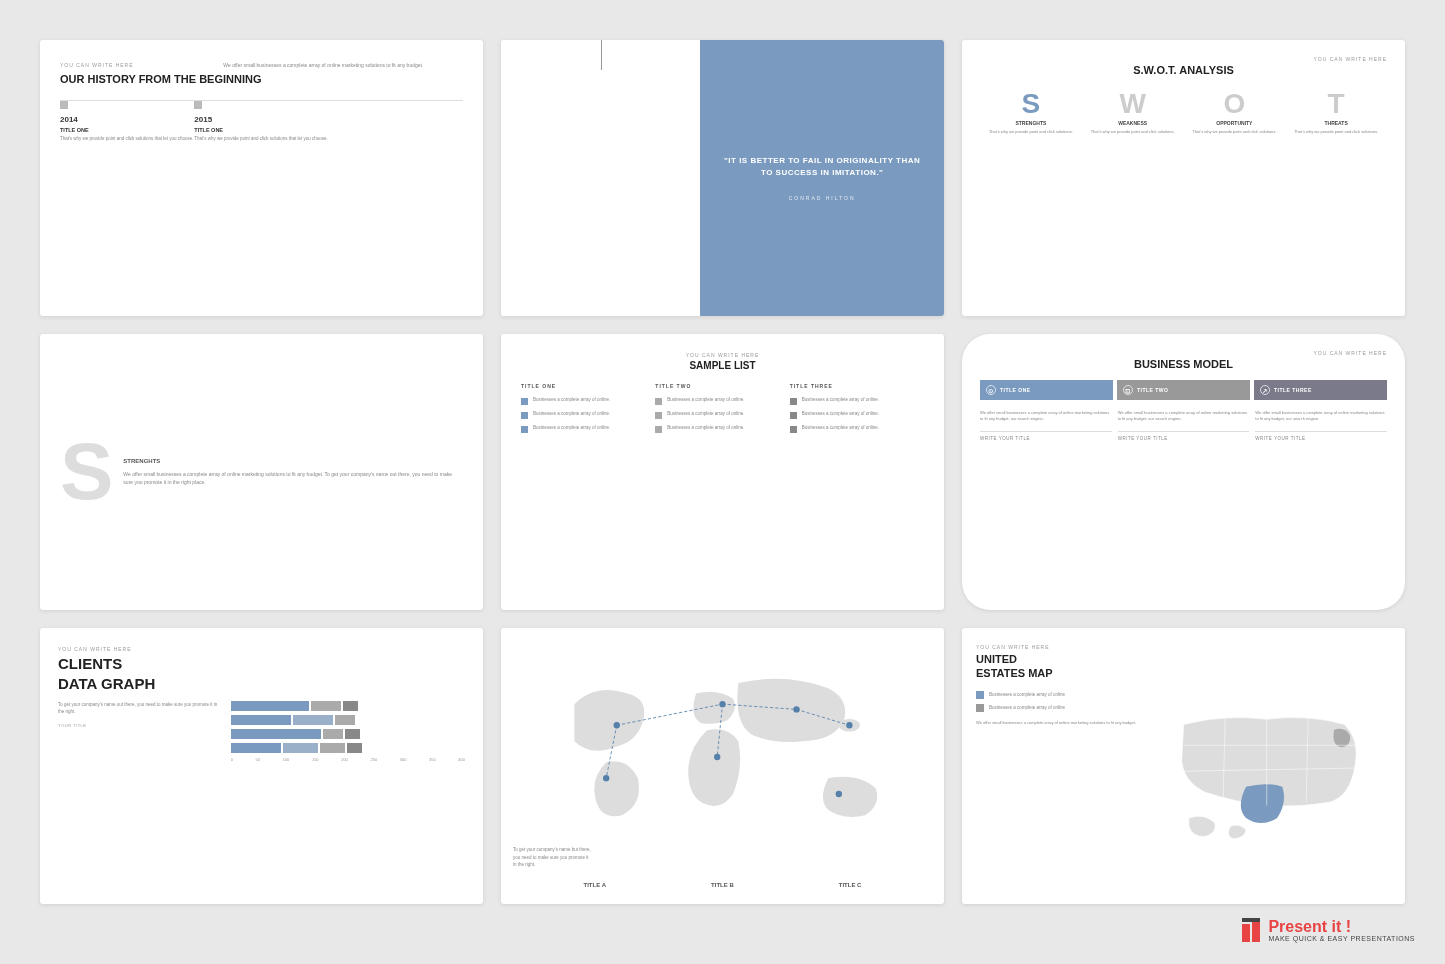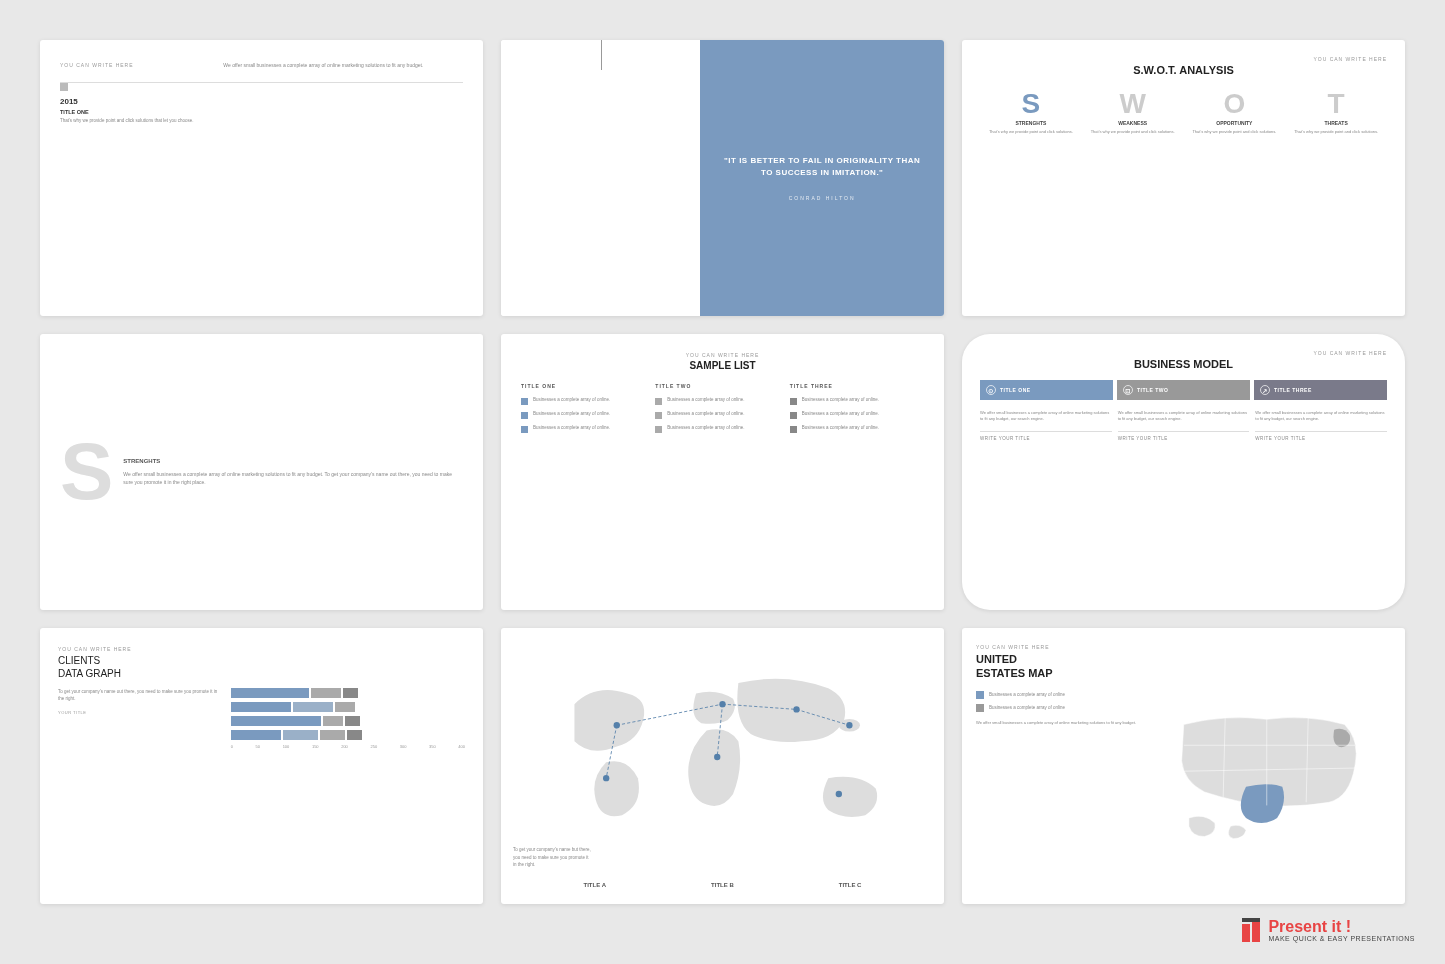--- a/index.html
+++ b/index.html
@@ -353,22 +353,22 @@
       padding: 18px 18px;
     }
     .slide-7 .meta-label {
       font-size: 5px;
       color: #999;
       text-transform: uppercase;
       letter-spacing: 1px;
       margin-bottom: 2px;
     }
     .slide-7 .main-title {
-      font-size: 10px;
-      font-weight: 400;
+      font-size: 15px;
+      font-weight: 700;
       color: #222;
       text-transform: uppercase;
       line-height: 1.3;
       margin-bottom: 8px;
     }
     .slide-7 .bottom-section {
       display: flex;
       gap: 10px;
       align-items: flex-start;
     }
@@ -521,24 +521,31 @@
       text-transform: uppercase;
     }
   </style>
 </head>
 <body>
 
 <div class="grid-container">
 
   <div class="slide slide-1">
     <div class="meta-label">YOU CAN WRITE HERE</div>
+    <div class="main-title">OUR HISTORY FROM THE BEGINNING</div>
     <div class="desc-text">We offer small businesses a complete array of online marketing solutions to fit any budget.</div>
     <div class="timeline-area">
       <div class="timeline-line"></div>
       <div class="timeline-dots">
+        <div class="timeline-item">
+          <div class="timeline-dot"></div>
+          <div class="timeline-year">2014</div>
+          <div class="timeline-item-title">TITLE ONE</div>
+          <div class="timeline-item-desc">That's why we provide point and click solutions that let you choose.</div>
+        </div>
         <div class="timeline-item">
           <div class="timeline-dot"></div>
           <div class="timeline-year">2015</div>
           <div class="timeline-item-title">TITLE ONE</div>
           <div class="timeline-item-desc">That's why we provide point and click solutions that let you choose.</div>
         </div>
       </div>
     </div>
   </div>
 

